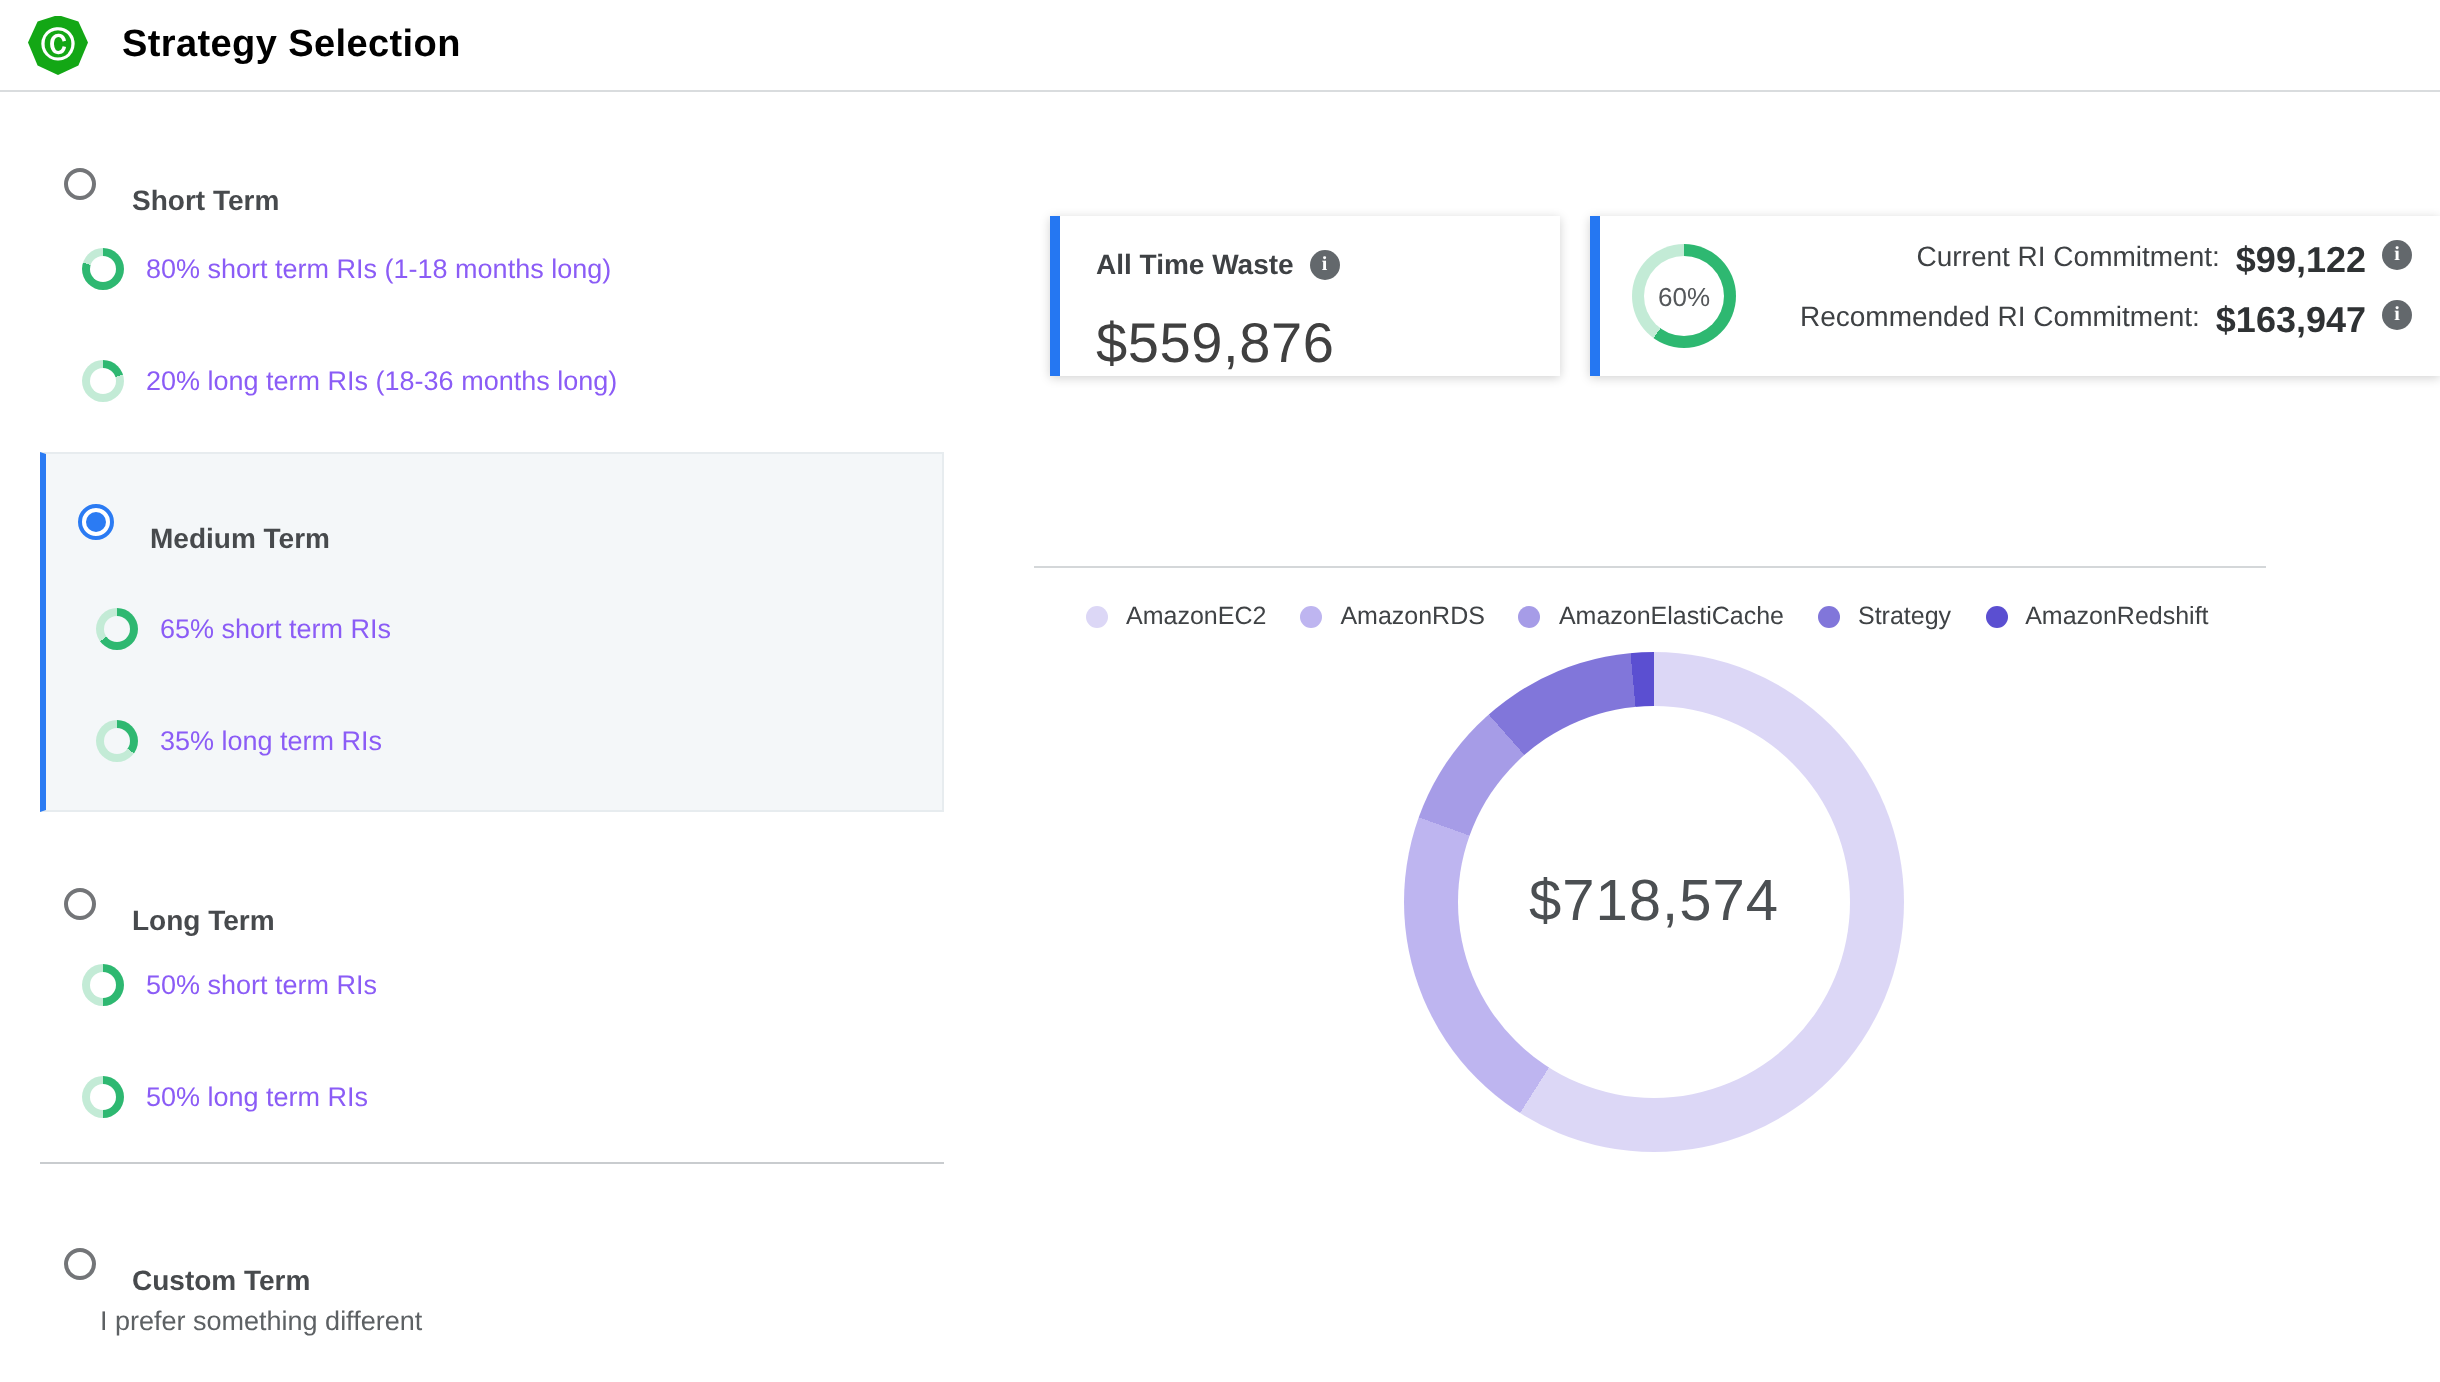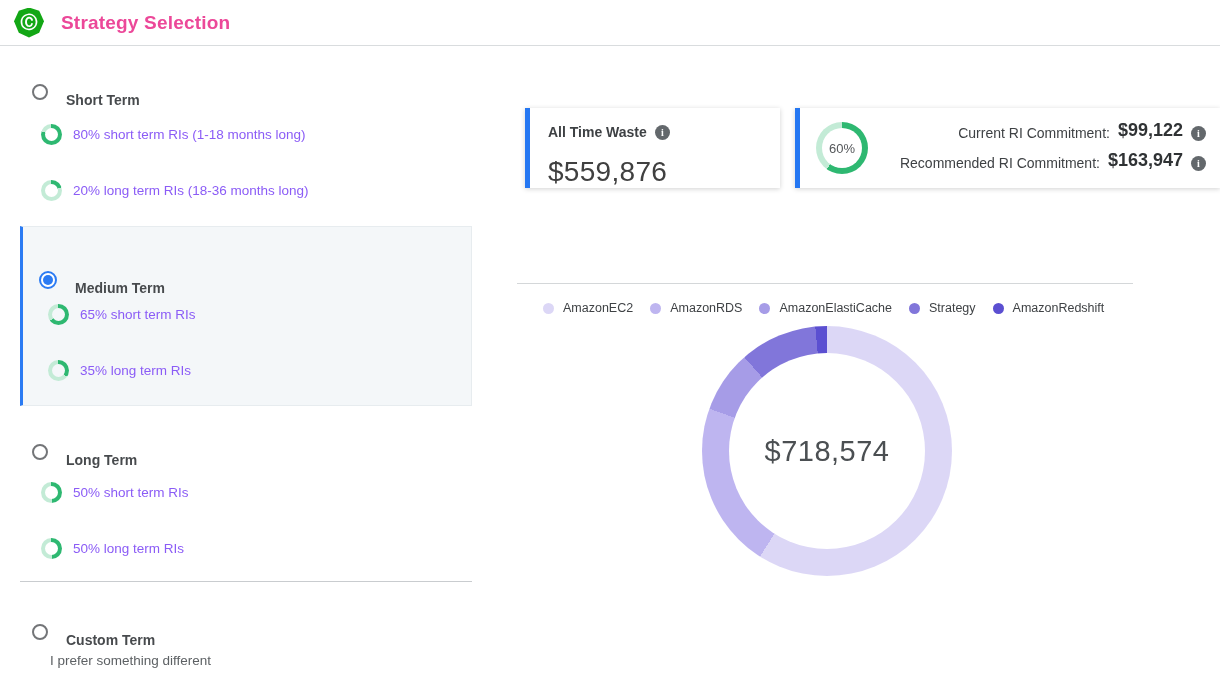--- a/index.html
+++ b/index.html
@@ -9,21 +9,21 @@
     font-family:"Liberation Sans", sans-serif; background:#ffffff; color:#3e4144;
   }
 
   
   .header { position:absolute; left:0; top:0; width:1220px; height:46px;
             border-bottom:1px solid #d9dcde; display:flex; align-items:center; }
   .logo { position:relative; width:30px; height:30px; margin-left:14px; background:#13a715;
           clip-path:polygon(50% 0%,84% 11%,100% 46%,84% 84%,50% 100%,16% 84%,0% 46%,16% 11%);
           display:flex; align-items:center; justify-content:center; }
   .logo::after { content:"Ⓒ"; color:#ffffff; font-size:17px; font-weight:bold; }
-  .page-title { margin-left:17px; font-size:19px; font-weight:bold; color:#ec4899; letter-spacing:.2px; }
+  .page-title { margin-left:17px; font-size:19px; font-weight:bold; color:#000000; letter-spacing:.2px; }
 
   
   .sidebar { position:absolute; left:0; top:46px; width:472px; height:645px; }
   .opt-row { position:absolute; display:flex; align-items:center; gap:18px; cursor:pointer; }
   .radio { width:16px; height:16px; border:2px solid #737578; border-radius:50%; background:#fff; flex:0 0 auto; }
   .radio.selected { width:18px; height:18px; border:2px solid #2b7bf3; position:relative; }
   .radio.selected::after { content:""; position:absolute; inset:2px; border-radius:50%; background:#2b7bf3; }
   .opt-label { font-size:14px; font-weight:bold; color:#474a4d;margin-top:16px; }
   .sub-row { position:absolute; display:flex; align-items:center; gap:11px; }
   .ring { width:21px; height:21px; border-radius:50%; position:relative; flex:0 0 auto; }
@@ -46,21 +46,21 @@
                display:inline-flex; align-items:center; justify-content:center; flex:0 0 auto;
                font-family:"Liberation Serif", serif; font-size:10px; font-weight:bold; cursor:pointer; }
   .info-icon::after { content:"i"; }
   .card-commit { left:795px; width:425px; }
   .gauge { position:absolute; left:16px; top:14px; width:52px; height:52px; border-radius:50%; }
   .gauge::after { content:""; position:absolute; inset:6px; border-radius:50%; background:#fff; }
   .gauge-text { position:absolute; inset:0; display:flex; align-items:center; justify-content:center;
                 font-size:13px; color:#55585b; z-index:1; }
   .commit-lines { position:absolute; right:14px; top:12px; display:flex; flex-direction:column;
                   align-items:flex-end; gap:9px; }
-  .commit-line { display:flex; align-items:flex-end; gap:8px; }
+  .commit-line { display:flex; align-items:flex-start; gap:8px; }
   .commit-label { font-size:14px; color:#3e4144; }
   .commit-value { font-size:18px; font-weight:bold; color:#2f3234; }
 
   
   .chart-title-row { position:absolute; left:537px; top:256px; display:flex; align-items:center; gap:11px; }
   .chart-title { font-size:14.5px; font-weight:bold; color:#3a3d40; }
   .chart-divider { position:absolute; left:517px; top:283px; width:616px; height:1px; background:#d4d7d9; }
   .legend { position:absolute; left:543px; top:301px; display:flex; align-items:center; gap:17px; }
   .legend-item { display:flex; align-items:center; gap:9px; cursor:pointer; }
   .legend-dot { width:11px; height:11px; border-radius:50%; flex:0 0 auto; }
@@ -89,21 +89,21 @@
     <div class="sub-row" style="left:41px; top:78px;">
       <span class="ring" style="background: conic-gradient(rgb(46, 184, 113) 0deg, rgb(46, 184, 113) 80%, rgb(195, 235, 214) 80%, rgb(195, 235, 214) 100%);"></span>
       <span class="sub-label">80% short term RIs (1-18 months long)</span>
     </div>
     <div class="sub-row" style="left:41px; top:134px;">
       <span class="ring" style="background: conic-gradient(rgb(46, 184, 113) 0deg, rgb(46, 184, 113) 20%, rgb(195, 235, 214) 20%, rgb(195, 235, 214) 100%);"></span>
       <span class="sub-label">20% long term RIs (18-36 months long)</span>
     </div>
 
     <div class="panel">
-      <div class="opt-row" style="left:16px; top:37px;justify-content:space-between;">
+      <div class="opt-row" style="left:16px; top:18px;justify-content:space-between;">
         <span class="radio selected"></span>
         <span class="opt-label">Medium Term</span>
       </div>
       <div class="sub-row" style="left:25px; top:77px;">
         <span class="ring" style="background: conic-gradient(rgb(46, 184, 113) 0deg, rgb(46, 184, 113) 65%, rgb(195, 235, 214) 65%, rgb(195, 235, 214) 100%);"></span>
         <span class="sub-label">65% short term RIs</span>
       </div>
       <div class="sub-row" style="left:25px; top:133px;">
         <span class="ring" style="background: conic-gradient(rgb(46, 184, 113) 0deg, rgb(46, 184, 113) 35%, rgb(195, 235, 214) 35%, rgb(195, 235, 214) 100%);"></span>
         <span class="sub-label">35% long term RIs</span>

